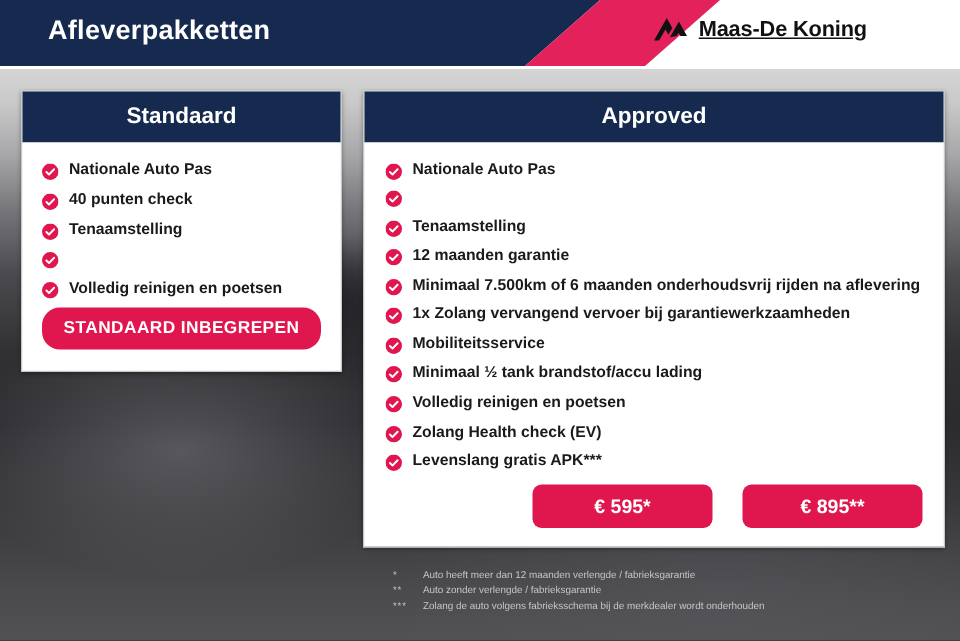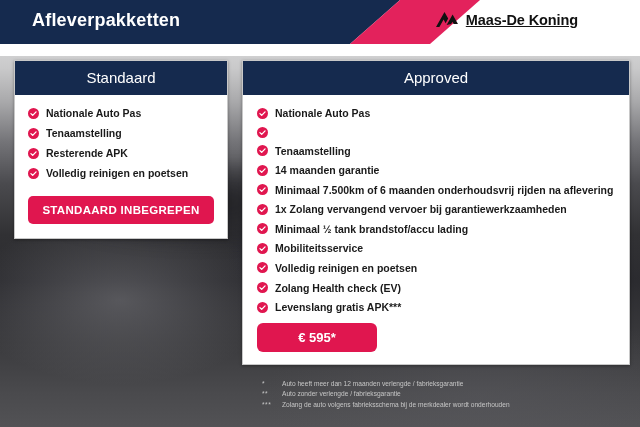--- a/index.html
+++ b/index.html
@@ -47,21 +47,21 @@
       radial-gradient(ellipse 260px 70px at 200px 40px, rgba(20,20,24,0.75), rgba(20,20,24,0) 70%),
       radial-gradient(ellipse 200px 60px at 430px 70px, rgba(18,18,26,0.7), rgba(18,18,26,0) 72%);
     filter: blur(6px);
   }
 
   
   #banner {
     position: absolute;
     top: 0; left: 0;
     width: 640px;
-    height: 56px;
+    height: 46px;
     z-index: 5;
     background: #ffffff;
     overflow: hidden;
   }
   #banner-navy {
     position: absolute;
     top: 0; left: 0;
     width: 400px;
     height: 44px;
     background: #152a4e;
@@ -110,21 +110,21 @@
   .card {
     position: absolute;
     background: #ffffff;
     border: 1px solid #c8c8c8;
     box-shadow: 0 1px 3px rgba(0,0,0,0.35);
   }
   .card-head {
     background: #152a4e;
     text-align: center;
     color: #ffffff;
-    font-weight: normal;
+    font-weight: bold;
   }
   .card-body { background: #ffffff; }
 
   #card-standaard {
     left: 14px;
     top: 60px;
     width: 214px;
   }
   #card-standaard .card-head {
     height: 34px;
@@ -142,21 +142,21 @@
     height: 34px;
     line-height: 34px;
     font-size: 15px;
   }
   #card-approved .card-body { padding: 11px 14px 12px 14px; }
 
   
   ul.features { list-style: none; }
   ul.features li {
     display: flex;
-    align-items: flex-start;
+    align-items: flex-end;
     gap: 7px;
     margin-bottom: 6px;
     font-size: 10.5px;
     font-weight: bold;
     color: #1a1a1a;
     line-height: 1.34;
   }
   #card-approved ul.features li { margin-bottom: 5.5px; }
   .check-icon {
     flex: 0 0 auto;
@@ -174,28 +174,29 @@
     color: #ffffff;
     font-weight: bold;
     text-align: center;
     border: none;
     border-radius: 5px;
     font-family: "Liberation Sans", sans-serif;
     cursor: pointer;
   }
   #btn-standaard {
     width: 100%;
-    margin-top: 10px;
+    margin-top: 0;
     padding: 8px 0 8px 0;
     font-size: 11.5px;
     letter-spacing: 0.3px;
+    border-radius: 12px;
   }
   #price-row {
     display: flex;
-    justify-content: flex-start;
+    justify-content: flex-end;
     gap: 20px;
     margin-top: 9px;
   }
   .price-btn {
     width: 120px;
     padding: 7px 0;
     font-size: 13px;
     border-radius: 6px;
   }
 
@@ -247,28 +248,34 @@
               <circle cx="12" cy="12" r="12" fill="#e0164f"></circle>
               <path d="M6.4 12.3 L10.2 16 L17.6 8.4" fill="none" stroke="#ffffff" stroke-width="2.8" stroke-linecap="round" stroke-linejoin="round"></path>
             </svg>
             <span class="feat-text">Nationale Auto Pas</span>
           </li>
           <li>
             <svg class="check-icon" viewBox="0 0 24 24">
               <circle cx="12" cy="12" r="12" fill="#e0164f"></circle>
               <path d="M6.4 12.3 L10.2 16 L17.6 8.4" fill="none" stroke="#ffffff" stroke-width="2.8" stroke-linecap="round" stroke-linejoin="round"></path>
             </svg>
+            <span class="feat-text">40 punten check</span>
+          </li>
+          <li>
+            <svg class="check-icon" viewBox="0 0 24 24">
+              <circle cx="12" cy="12" r="12" fill="#e0164f"></circle>
+              <path d="M6.4 12.3 L10.2 16 L17.6 8.4" fill="none" stroke="#ffffff" stroke-width="2.8" stroke-linecap="round" stroke-linejoin="round"></path>
+            </svg>
             <span class="feat-text">Tenaamstelling</span>
           </li>
           <li>
             <svg class="check-icon" viewBox="0 0 24 24">
               <circle cx="12" cy="12" r="12" fill="#e0164f"></circle>
               <path d="M6.4 12.3 L10.2 16 L17.6 8.4" fill="none" stroke="#ffffff" stroke-width="2.8" stroke-linecap="round" stroke-linejoin="round"></path>
             </svg>
-            <span class="feat-text">Resterende APK</span>
           </li>
           <li>
             <svg class="check-icon" viewBox="0 0 24 24">
               <circle cx="12" cy="12" r="12" fill="#e0164f"></circle>
               <path d="M6.4 12.3 L10.2 16 L17.6 8.4" fill="none" stroke="#ffffff" stroke-width="2.8" stroke-linecap="round" stroke-linejoin="round"></path>
             </svg>
             <span class="feat-text">Volledig reinigen en poetsen</span>
           </li>
         </ul>
       <button class="pill" id="btn-standaard">STANDAARD INBEGREPEN</button>
@@ -297,49 +304,49 @@
               <circle cx="12" cy="12" r="12" fill="#e0164f"></circle>
               <path d="M6.4 12.3 L10.2 16 L17.6 8.4" fill="none" stroke="#ffffff" stroke-width="2.8" stroke-linecap="round" stroke-linejoin="round"></path>
             </svg>
             <span class="feat-text">Tenaamstelling</span>
           </li>
           <li>
             <svg class="check-icon" viewBox="0 0 24 24">
               <circle cx="12" cy="12" r="12" fill="#e0164f"></circle>
               <path d="M6.4 12.3 L10.2 16 L17.6 8.4" fill="none" stroke="#ffffff" stroke-width="2.8" stroke-linecap="round" stroke-linejoin="round"></path>
             </svg>
-            <span class="feat-text">14 maanden garantie</span>
+            <span class="feat-text">12 maanden garantie</span>
           </li>
           <li>
             <svg class="check-icon" viewBox="0 0 24 24">
               <circle cx="12" cy="12" r="12" fill="#e0164f"></circle>
               <path d="M6.4 12.3 L10.2 16 L17.6 8.4" fill="none" stroke="#ffffff" stroke-width="2.8" stroke-linecap="round" stroke-linejoin="round"></path>
             </svg>
             <span class="feat-text">Minimaal 7.500km of 6 maanden onderhoudsvrij rijden na aflevering</span>
           </li>
           <li>
             <svg class="check-icon" viewBox="0 0 24 24">
               <circle cx="12" cy="12" r="12" fill="#e0164f"></circle>
               <path d="M6.4 12.3 L10.2 16 L17.6 8.4" fill="none" stroke="#ffffff" stroke-width="2.8" stroke-linecap="round" stroke-linejoin="round"></path>
             </svg>
             <span class="feat-text">1x Zolang vervangend vervoer bij garantiewerkzaamheden</span>
           </li>
           <li>
             <svg class="check-icon" viewBox="0 0 24 24">
               <circle cx="12" cy="12" r="12" fill="#e0164f"></circle>
               <path d="M6.4 12.3 L10.2 16 L17.6 8.4" fill="none" stroke="#ffffff" stroke-width="2.8" stroke-linecap="round" stroke-linejoin="round"></path>
             </svg>
+            <span class="feat-text">Mobiliteitsservice</span>
+          </li>
+          <li>
+            <svg class="check-icon" viewBox="0 0 24 24">
+              <circle cx="12" cy="12" r="12" fill="#e0164f"></circle>
+              <path d="M6.4 12.3 L10.2 16 L17.6 8.4" fill="none" stroke="#ffffff" stroke-width="2.8" stroke-linecap="round" stroke-linejoin="round"></path>
+            </svg>
             <span class="feat-text">Minimaal ½ tank brandstof/accu lading</span>
-          </li>
-          <li>
-            <svg class="check-icon" viewBox="0 0 24 24">
-              <circle cx="12" cy="12" r="12" fill="#e0164f"></circle>
-              <path d="M6.4 12.3 L10.2 16 L17.6 8.4" fill="none" stroke="#ffffff" stroke-width="2.8" stroke-linecap="round" stroke-linejoin="round"></path>
-            </svg>
-            <span class="feat-text">Mobiliteitsservice</span>
           </li>
           <li>
             <svg class="check-icon" viewBox="0 0 24 24">
               <circle cx="12" cy="12" r="12" fill="#e0164f"></circle>
               <path d="M6.4 12.3 L10.2 16 L17.6 8.4" fill="none" stroke="#ffffff" stroke-width="2.8" stroke-linecap="round" stroke-linejoin="round"></path>
             </svg>
             <span class="feat-text">Volledig reinigen en poetsen</span>
           </li>
           <li>
             <svg class="check-icon" viewBox="0 0 24 24">
@@ -351,20 +358,21 @@
           <li>
             <svg class="check-icon" viewBox="0 0 24 24">
               <circle cx="12" cy="12" r="12" fill="#e0164f"></circle>
               <path d="M6.4 12.3 L10.2 16 L17.6 8.4" fill="none" stroke="#ffffff" stroke-width="2.8" stroke-linecap="round" stroke-linejoin="round"></path>
             </svg>
             <span class="feat-text">Levenslang gratis APK***</span>
           </li>
         </ul>
       <div id="price-row">
           <button class="pill price-btn">€ 595*</button>
+          <button class="pill price-btn">€ 895**</button>
         </div>
     </div>
   </div>
 
 </div>
 
 <div id="footnotes">
     <div class="fn-row">
       <span class="fn-mark">*</span>
       <span class="fn-text">Auto heeft meer dan 12 maanden verlengde / fabrieksgarantie</span>

